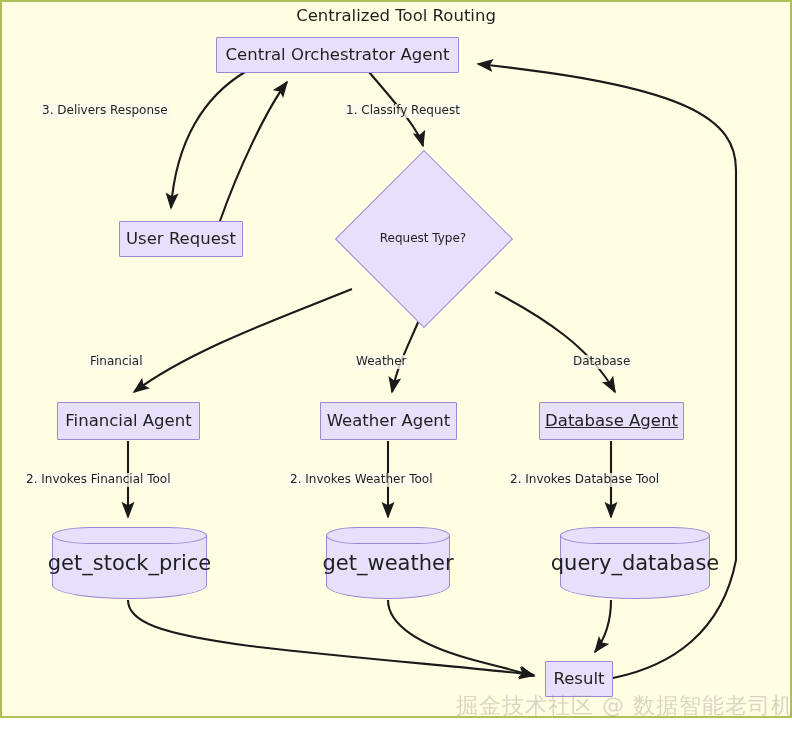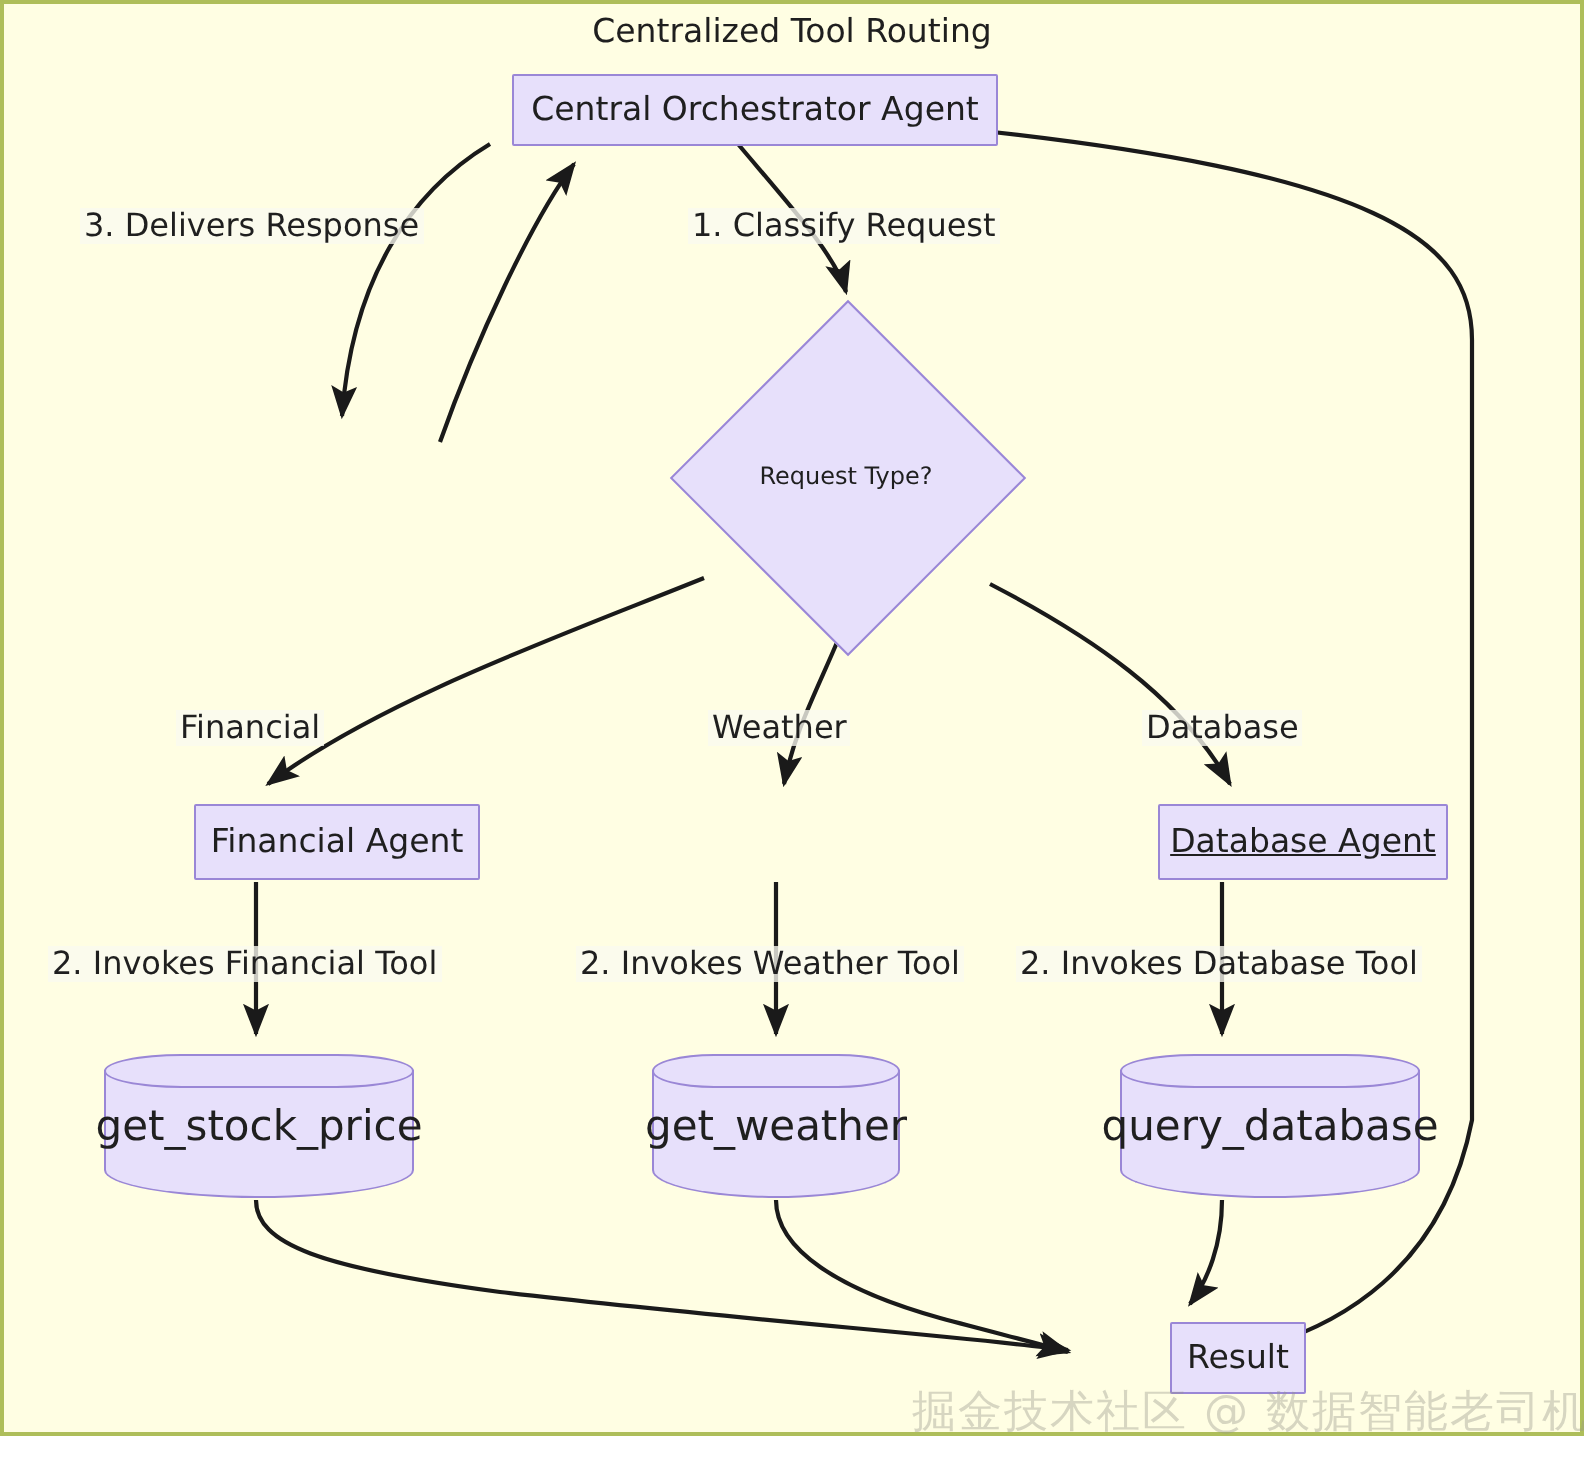--- a/index.html
+++ b/index.html
@@ -46,21 +46,20 @@
     color: #1f1f1f;
     text-align: center;
     white-space: nowrap;
   }
   .rect-node {
     background: #e7e0fb;
     border: 1.3px solid #9a87d6;
     border-radius: 1px;
     font-size: 16.5px;
     line-height: 1;
-    margin-left: 40px;
   }
   .diamond-node {
     width: 176px;
     height: 176px;
     background: transparent;
     border: none;
   }
   .diamond-shape {
     position: absolute;
     left: 26px;
@@ -113,21 +112,21 @@
     position: absolute;
     left: 0;
     top: 6px;
     width: 792px;
     text-align: center;
     font-size: 16.5px;
     color: #1f1f1f;
   }
   .edge-label {
     position: absolute;
-    font-size: 16px;
+    font-size: 12px;
     color: #1f1f1f;
     background: rgba(250,250,240,0.78);
     padding: 0 2px;
     white-space: nowrap;
     line-height: 1.15;
   }
   .watermark {
     position: absolute;
     font-size: 22px;
     color: rgba(150,150,140,0.38);
@@ -178,30 +177,36 @@
       <path d="M 611,600 C 611,622 604,640 595,652" marker-end="url(#arrow)"></path>
 
       <path d="M 613,678 C 672,666 722,632 736,560 L 736,170 C 736,120 690,86 478,64" marker-end="url(#arrow)"></path>
     </g>
   </svg>
 
   <div class="node rect-node" style="left:216px; top:37px; width:243px; height:36px;">
     <span>Central Orchestrator Agent</span>
   </div>
 
+  <div class="node rect-node" style="left:119px; top:221px; width:124px; height:36px;">
+    <span>User Request</span>
+  </div>
 
   <div class="node diamond-node" style="left:335px; top:150px;">
     <div class="diamond-shape"></div>
     <span class="diamond-label">Request Type?</span>
   </div>
 
   <div class="node rect-node" style="left:57px; top:402px; width:143px; height:38px;">
     <span>Financial Agent</span>
   </div>
 
+  <div class="node rect-node" style="left:320px; top:402px; width:137px; height:38px;">
+    <span>Weather Agent</span>
+  </div>
 
   <div class="node rect-node" style="left:539px; top:402px; width:145px; height:38px;text-decoration:underline;">
     <span>Database Agent</span>
   </div>
 
   <div class="node cyl-node" style="left:52px; top:527px; width:155px; height:72px;">
     <div class="cyl-body"></div>
     <div class="cyl-top"></div>
     <span class="cyl-label">get_stock_price</span>
   </div>

